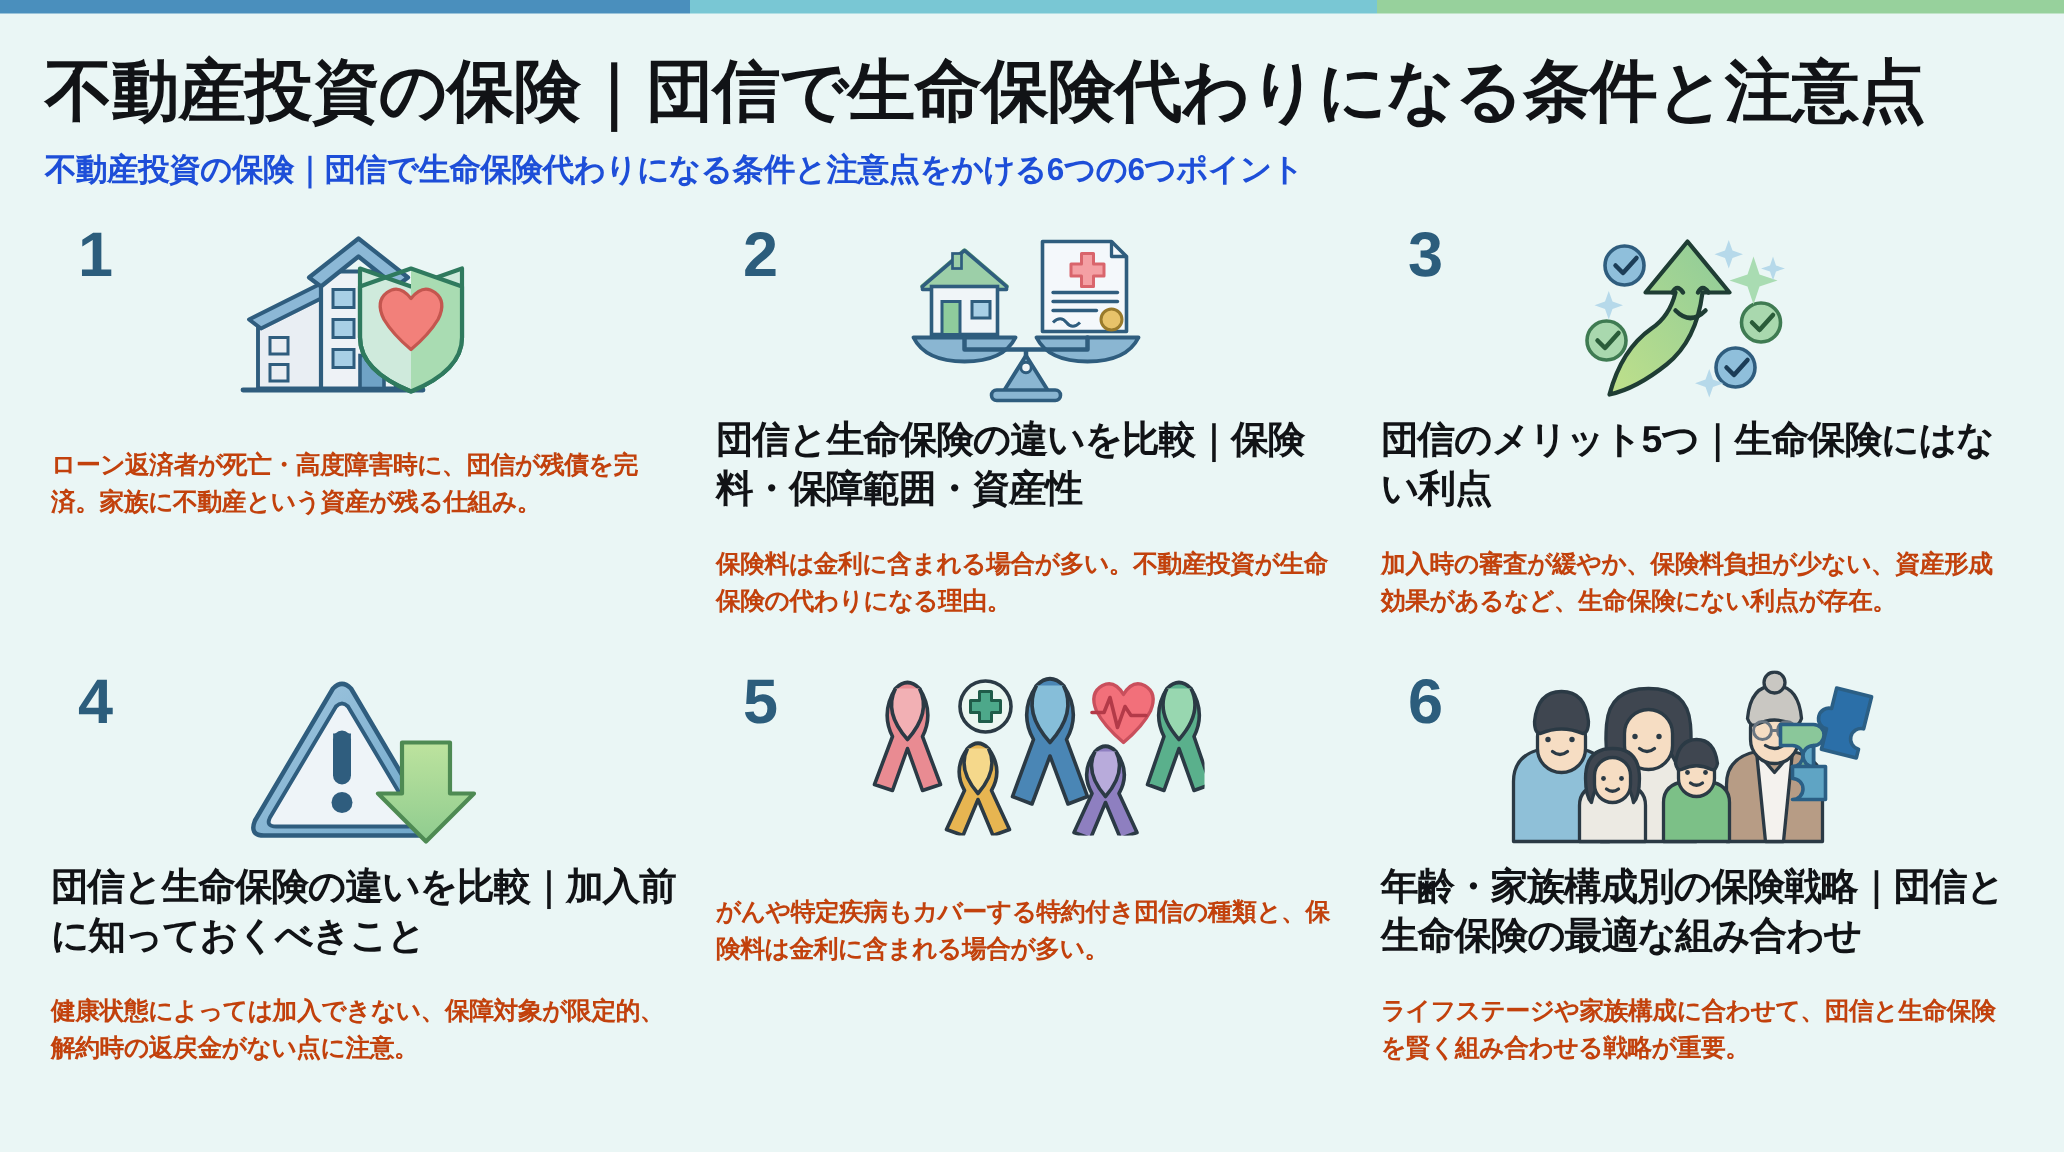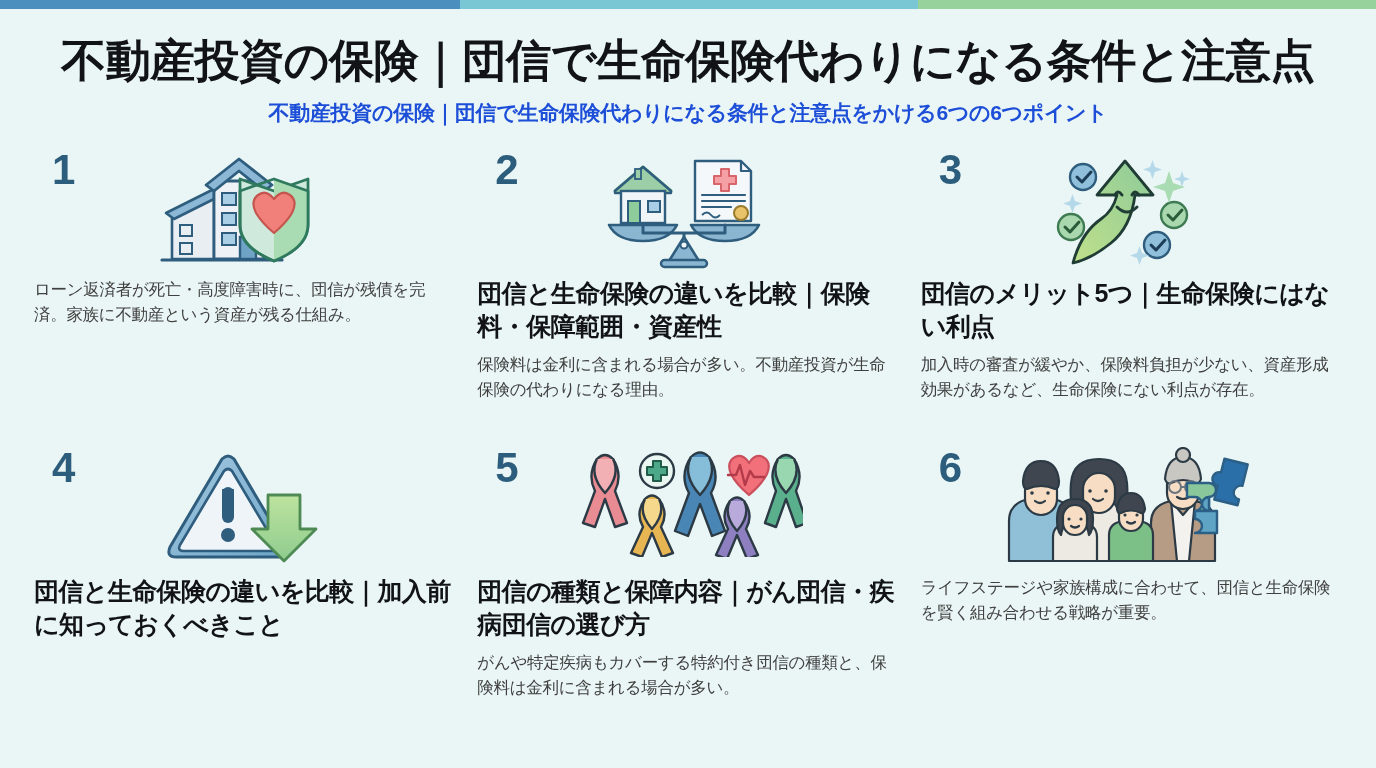--- a/index.html
+++ b/index.html
@@ -22,21 +22,21 @@
     height: 9px;
   }
   .topbar-seg { height: 100%; }
   .topbar-seg.blue  { width: 33.43%; background: #4a8fbd; }
   .topbar-seg.teal  { width: 33.28%; background: #79c7d4; }
   .topbar-seg.green { width: 33.29%; background: #97d19c; }
 
   
   .header {
     padding: 26px 30px 0 30px;
-    text-align: center;
+    text-align: left;
   }
   .page-title {
     font-size: 45px;
     font-weight: bold;
     color: #111316;
     letter-spacing: -0.5px;
     line-height: 1.14;
     white-space: nowrap;
   }
   .page-subtitle {
@@ -90,24 +90,25 @@
   .card-title {
     font-size: 25px;
     font-weight: bold;
     color: #111316;
     line-height: 1.32;
     letter-spacing: -0.6px;
     margin: 0 0 9px 0;
   }
   .card-body {
     font-size: 16.5px;
-    font-weight: normal;
-    color: #404040;
+    font-weight: bold;
+    color: #c2410c;
     line-height: 1.52;
     letter-spacing: -0.3px;
+    margin-top: 21px;
   }
 </style>
 </head>
 <body>
 
 <div class="topbar">
   <div class="topbar-seg blue"></div>
   <div class="topbar-seg teal"></div>
   <div class="topbar-seg green"></div>
 </div>
@@ -253,20 +254,21 @@
 
           <path d="M76 42 h6 l-2 32 h-8 l-2 -32 z" transform="translate(0,0)" fill="#2f5d7e"></path>
           <rect x="70" y="40" width="12" height="36" rx="6" fill="#2f5d7e"></rect>
           <circle cx="76" cy="88" r="7" fill="#2f5d7e"></circle>
 
           <path d="M116 48 L148 48 L148 82 L164 82 L132 114 L100 82 L116 82 Z" fill="url(#dnarrow)" stroke="#4e8a53" stroke-width="2.8" stroke-linejoin="round"></path>
         </svg>
       </div>
     </div>
     <div class="card-title">団信と生命保険の違いを比較｜加入前に知っておくべきこと</div>
+    <div class="card-body">健康状態によっては加入できない、保障対象が限定的、解約時の返戻金がない点に注意。</div>
   </div>
 
   <div class="card">
     <div class="card-top">
       <div class="card-num">5</div>
       <div class="card-icon" style="left:96px;width:230px;">
         <svg width="230" height="110" viewBox="0 0 230 110">
 
           <g stroke="#2b3a45" stroke-width="2.4" stroke-linejoin="round">
             <path d="M24 12 Q14 28 22 44 L10 76 L22 80 L32 52 L42 80 L54 76 L42 44 Q50 28 40 12 Q32 4 24 12 Z" fill="#e98b92"></path>
@@ -296,21 +298,20 @@
             <path d="M157 54 Q150 68 164 84 Q178 68 171 54" fill="#b8abdb"></path>
           </g>
 
           <g stroke="#2b3a45" stroke-width="2.4" stroke-linejoin="round">
             <path d="M205 12 Q195 28 203 44 L192 76 L203 80 L213 52 L223 80 L234 76 L223 44 Q231 28 221 12 Q213 4 205 12 Z" fill="#5ab08c"></path>
             <path d="M205 12 Q197 28 213 46 Q229 28 221 12" fill="#98d7b0"></path>
           </g>
         </svg>
       </div>
     </div>
-    <div class="card-title">団信の種類と保障内容｜がん団信・疾病団信の選び方</div>
     <div class="card-body">がんや特定疾病もカバーする特約付き団信の種類と、保険料は金利に含まれる場合が多い。</div>
   </div>
 
   <div class="card">
     <div class="card-top">
       <div class="card-num">6</div>
       <div class="card-icon" style="left:80px;width:250px;">
         <svg width="250" height="118" viewBox="0 0 250 118">
           <g stroke="#2b3a45" stroke-width="2.2" stroke-linejoin="round" stroke-linecap="round">
 
@@ -354,16 +355,17 @@
           </g>
 
           <g stroke="#2b5f85" stroke-width="2.4" stroke-linejoin="round">
             <path d="M186 36 h22 a7 7 0 0 1 0 14 h-0 v14 h-14 a7 7 0 0 0 0 -14 h-8 z" fill="#8ac79a"></path>
             <path d="M208 50 a7 7 0 0 0 0 14 h8 v22 h-22 a7 7 0 0 0 0 -14 v-8 h14 z" fill="#5fa4c4"></path>
             <path d="M218 14 h24 v22 a7 7 0 0 0 -7 7 a7 7 0 0 0 7 7 v6 h-24 v-14 a7 7 0 0 1 -7 -7 a7 7 0 0 1 7 -7 z" fill="#2b6fa8" transform="rotate(14 230 35)"></path>
           </g>
         </svg>
       </div>
     </div>
+    <div class="card-title">年齢・家族構成別の保険戦略｜団信と生命保険の最適な組み合わせ</div>
     <div class="card-body">ライフステージや家族構成に合わせて、団信と生命保険を賢く組み合わせる戦略が重要。</div>
   </div>
 
 </div>
 
 </body></html>

